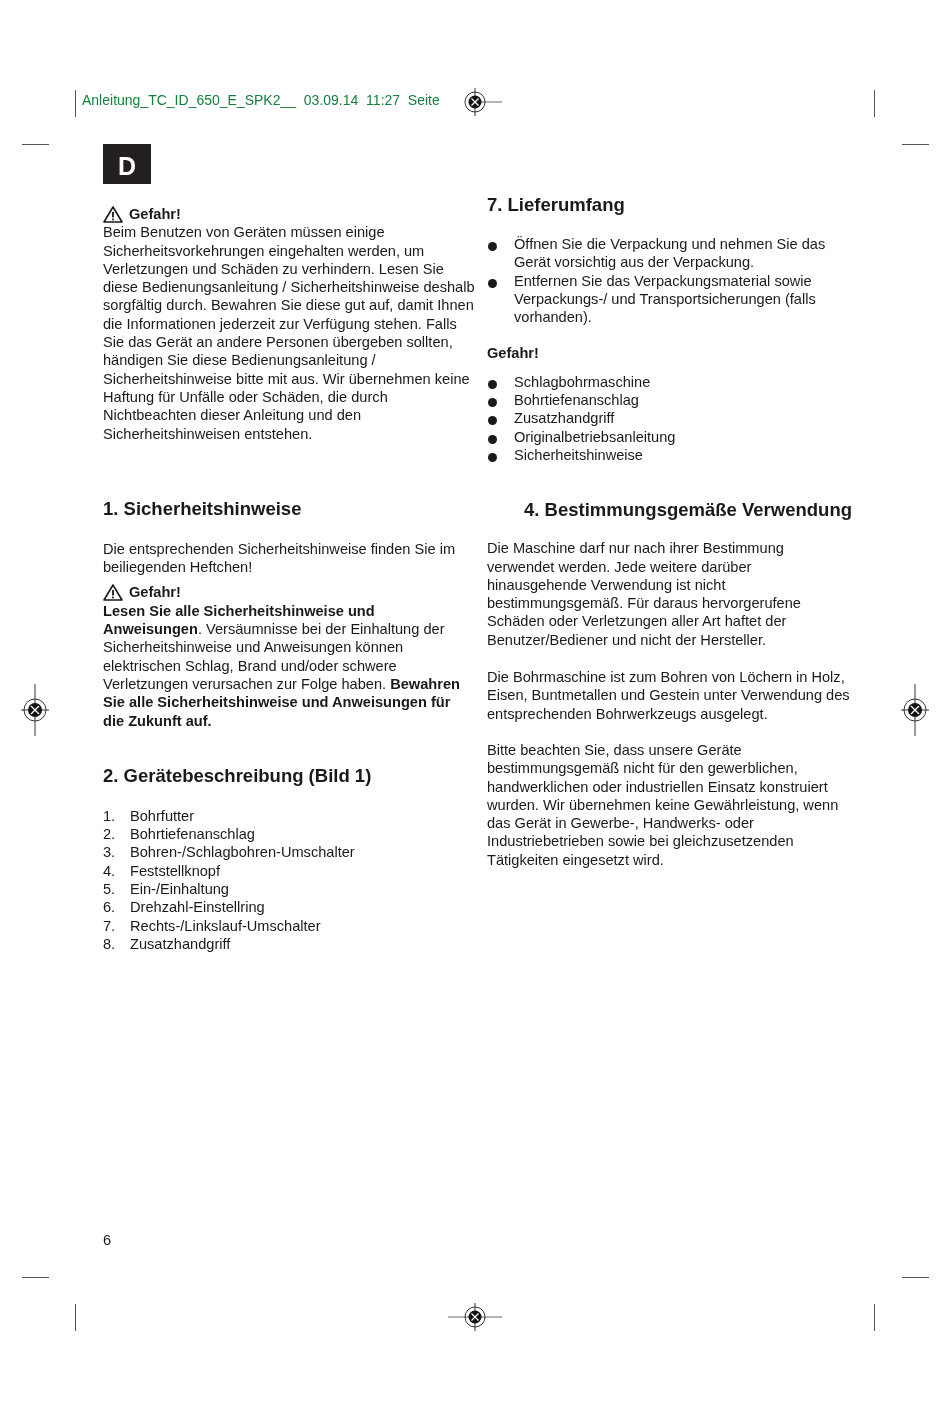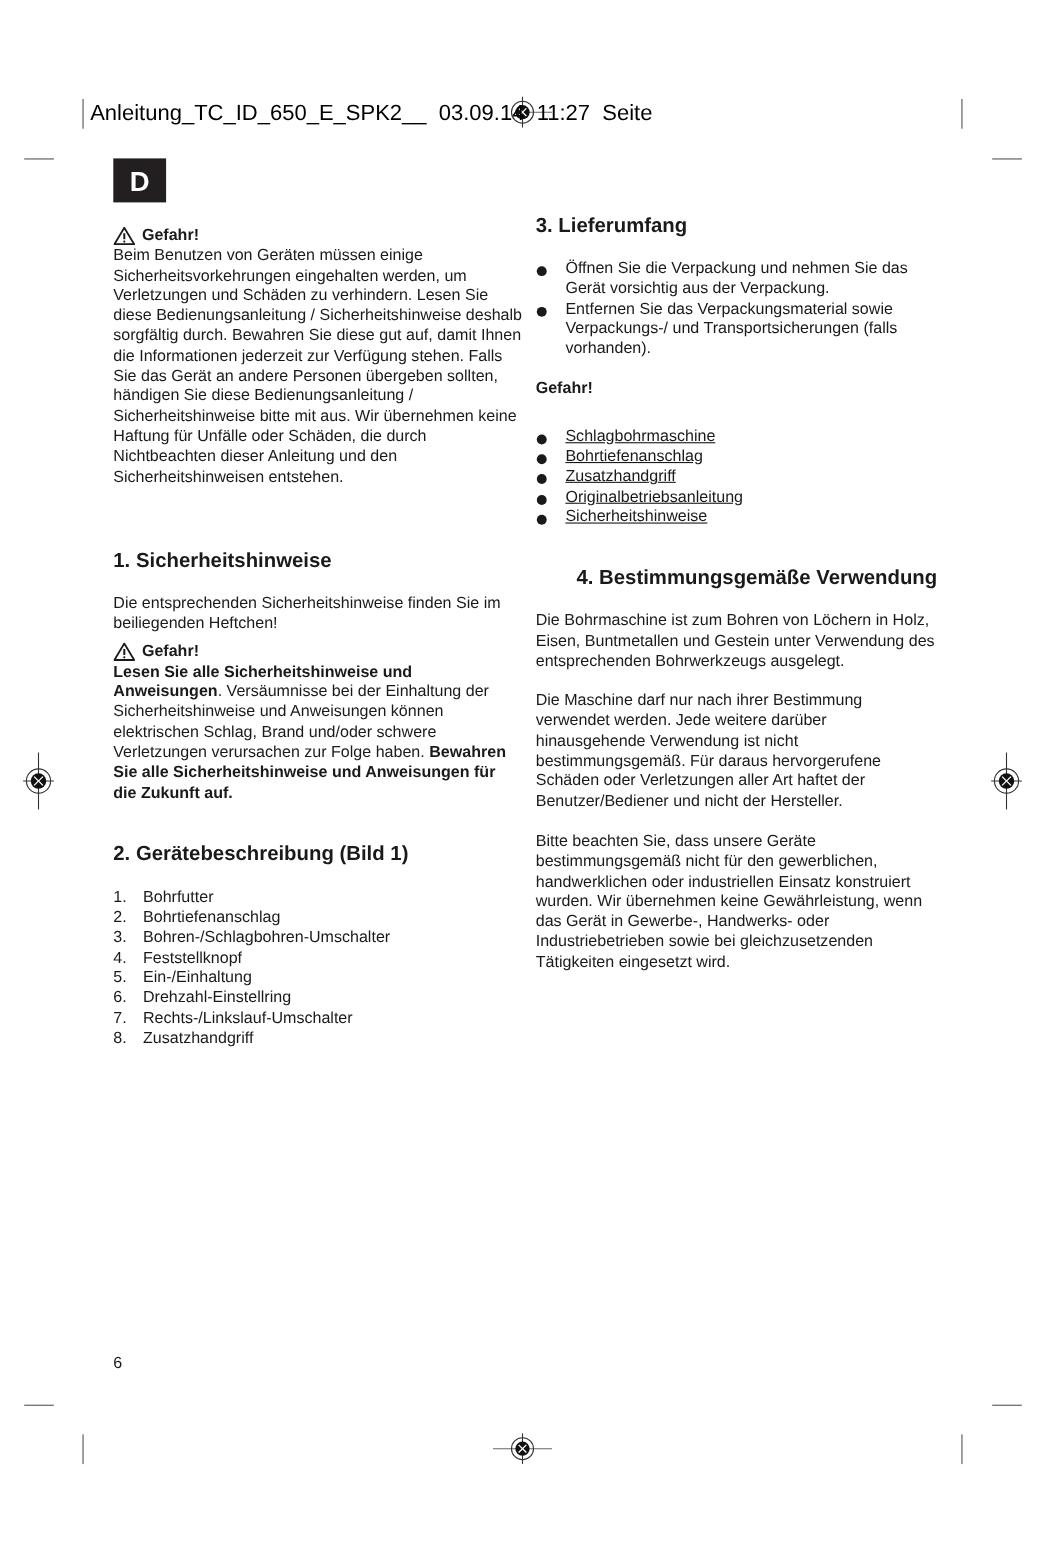--- a/index.html
+++ b/index.html
@@ -1,21 +1,21 @@
 <!DOCTYPE html>
 <html><head>
 <meta charset="utf-8">
 <style>
   html, body { margin: 0; padding: 0; background: #ffffff; }
   body { width: 950px; height: 1420px; position: relative; overflow: hidden;
          font-family: "Liberation Sans", sans-serif; color: #1a1a1a; }
   .mark-v { position: absolute; width: 1px; background: #555; }
   .mark-h { position: absolute; height: 1px; background: #555; }
   .reg { position: absolute; width: 54px; height: 54px; }
-  .slug { position: absolute; left: 82px; top: 92px; font-size: 20px; color: #000000; white-space: pre; }
+  .slug { position: absolute; left: 82px; top: 92px; font-size: 14px; color: #15803d; white-space: pre; }
   .lang-box { position: absolute; left: 103px; top: 144px; width: 48px; height: 40px; background: #231f20;
               color: #fff; font-weight: bold; font-size: 25px; display: flex; align-items: flex-end; justify-content: center; padding-bottom: 0; box-sizing: border-box; line-height: 36px; }
   .col { position: absolute; width: 370px; font-size: 14.6px; line-height: 18.3px; }
   .col p { margin: 0; }
   .h2 { font-weight: bold; font-size: 18.5px; line-height: 22px; margin: 0; }
   .warn-title { font-weight: bold; display: flex; align-items: center; }
   .warn-icon { width: 20px; height: 17px; margin-right: 6px; }
   .b { font-weight: bold; }
   .numlist, .bullist { list-style: none; margin: 0; padding: 0; }
   .numlist li { display: flex; }
@@ -129,35 +129,35 @@
         <span>Rechts-/Linkslauf-Umschalter</span>
       </li>
     <li>
         <span class="n">8.</span>
         <span>Zusatzhandgriff</span>
       </li>
   </ol>
 </div>
 
 <div class="col" style="left:487px;top:194px;width:365px;">
-  <h2 class="h2">3. Lieferumfang</h2>
+  <h2 class="h2">7. Lieferumfang</h2>
   <ul class="bullist" style="margin-top:19px;">
     <li>
         <span class="dot"></span>
         <span>Öffnen Sie die Verpackung und nehmen Sie das Gerät vorsichtig aus der Verpackung.</span>
       </li>
     <li>
         <span class="dot"></span>
         <span>Entfernen Sie das Verpackungsmaterial sowie Verpackungs-/ und Transportsicherungen (falls vorhanden).</span>
       </li>
   </ul>
 
   <p class="b" style="margin-top:18px;">Gefahr!</p>
 
-  <ul class="bullist" style="margin-top:25px;text-decoration:underline;">
+  <ul class="bullist" style="margin-top:10px;">
     <li>
         <span class="dot"></span>
         <span>Schlagbohrmaschine</span>
       </li>
     <li>
         <span class="dot"></span>
         <span>Bohrtiefenanschlag</span>
       </li>
     <li>
         <span class="dot"></span>
@@ -167,18 +167,18 @@
         <span class="dot"></span>
         <span>Originalbetriebsanleitung</span>
       </li>
     <li>
         <span class="dot"></span>
         <span>Sicherheitshinweise</span>
       </li>
   </ul>
 
   <h2 class="h2" style="margin-top:35px;text-align:right;">4. Bestimmungsgemäße Verwendung</h2>
+  <p style="margin-top:18px;">Die Maschine darf nur nach ihrer Bestimmung verwendet werden. Jede weitere darüber hinausgehende Verwendung ist nicht bestimmungsgemäß. Für daraus hervorgerufene Schäden oder Verletzungen aller Art haftet der Benutzer/Bediener und nicht der Hersteller.</p>
   <p style="margin-top:19px;">Die Bohrmaschine ist zum Bohren von Löchern in Holz, Eisen, Buntmetallen und Gestein unter Verwendung des entsprechenden Bohrwerkzeugs ausgelegt.</p>
-  <p style="margin-top:18px;">Die Maschine darf nur nach ihrer Bestimmung verwendet werden. Jede weitere darüber hinausgehende Verwendung ist nicht bestimmungsgemäß. Für daraus hervorgerufene Schäden oder Verletzungen aller Art haftet der Benutzer/Bediener und nicht der Hersteller.</p>
   <p style="margin-top:18px;">Bitte beachten Sie, dass unsere Geräte bestimmungsgemäß nicht für den gewerblichen, handwerklichen oder industriellen Einsatz konstruiert wurden. Wir übernehmen keine Gewährleistung, wenn das Gerät in Gewerbe-, Handwerks- oder Industriebetrieben sowie bei gleichzusetzenden Tätigkeiten eingesetzt wird.</p>
 </div>
 
 <div class="page-num">6</div>
 
 </body></html>

